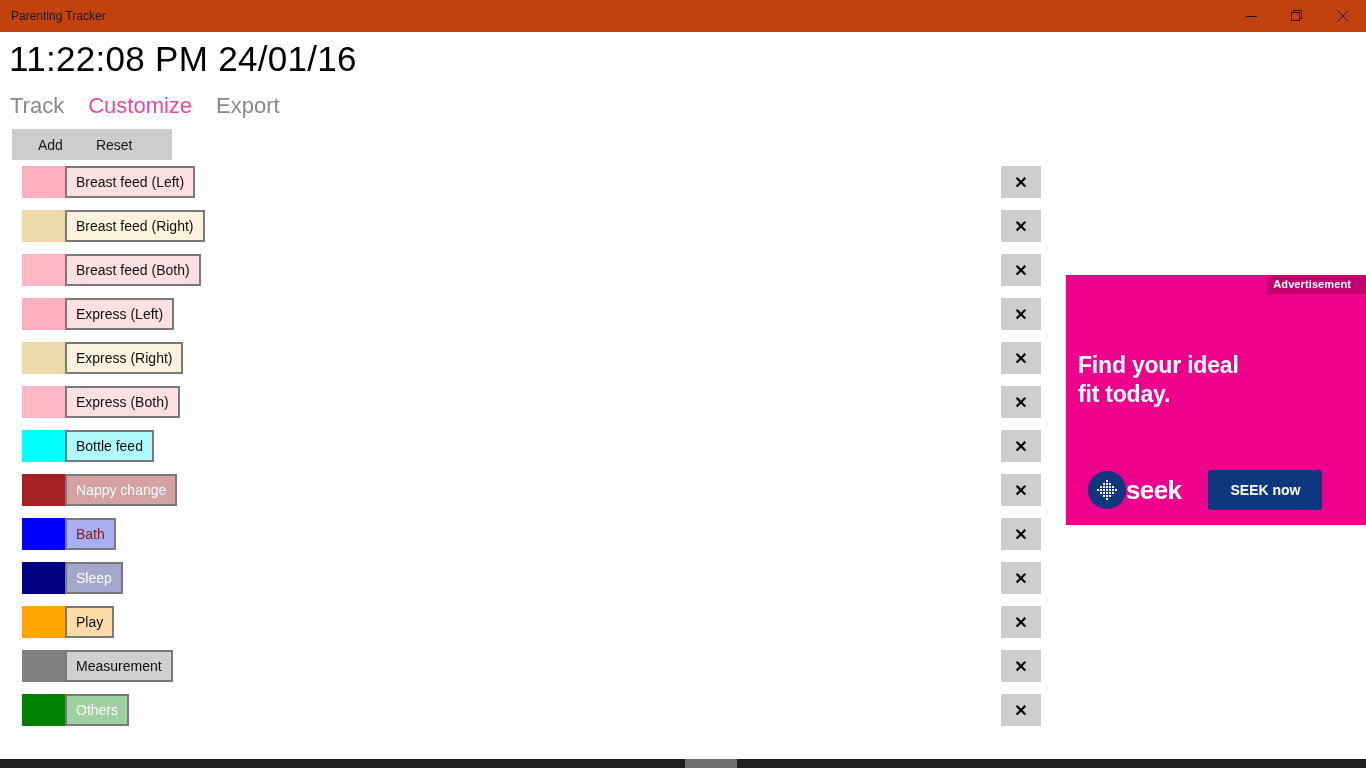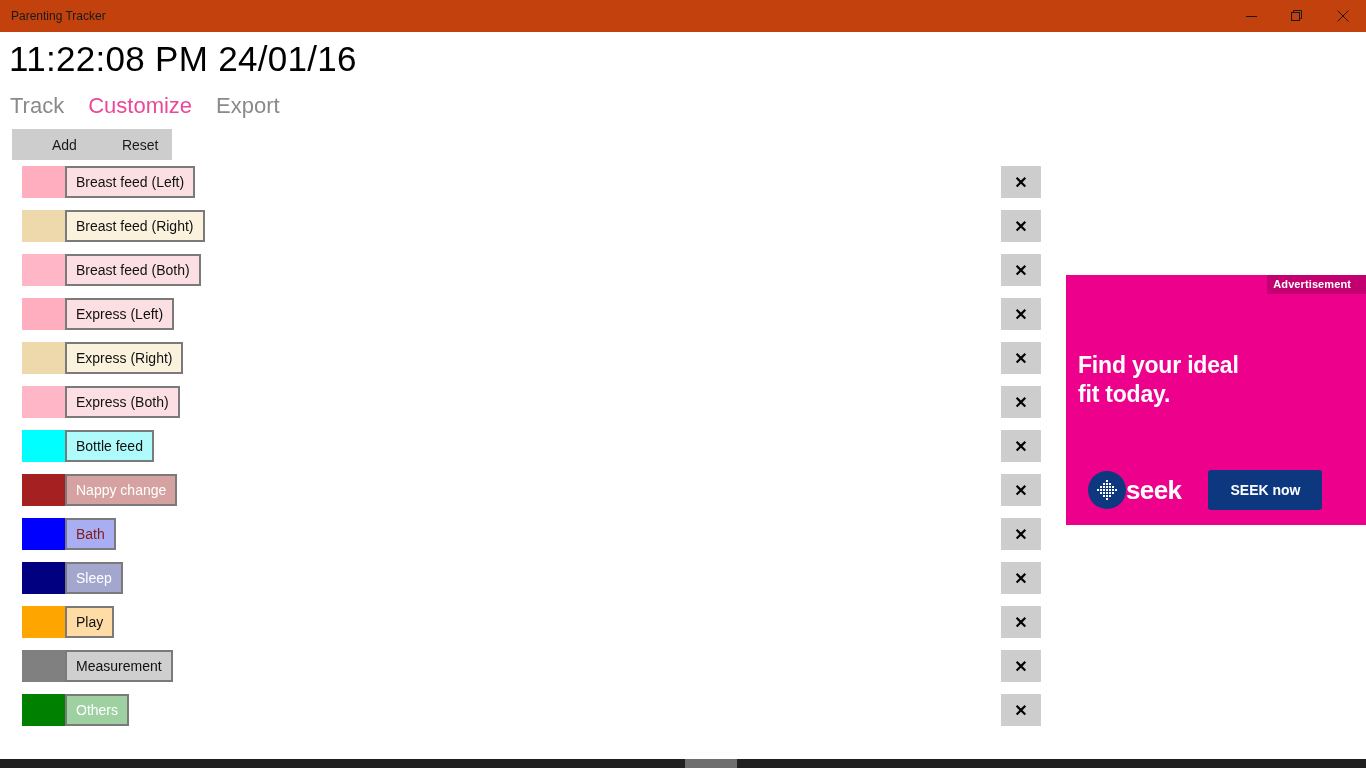--- a/index.html
+++ b/index.html
@@ -99,22 +99,22 @@
     font-size: 14px;
     line-height: 20px;
     color: #1a1a1a;
     cursor: default;
     white-space: nowrap;
     background: transparent;
     border: 0;
     padding: 0;
     font-family: inherit;
   }
-  .toolbar-btn.add   { margin-left: 40px; }
-  .toolbar-btn.reset { margin-left: 45px; }
+  .toolbar-btn.add   { margin-left: 26px; }
+  .toolbar-btn.reset { margin-left: 33px; }
 
   
   .rows {
     position: absolute;
     left: 0;
     top: 164px;
     width: 1348px;
   }
   .row {
     position: relative;

